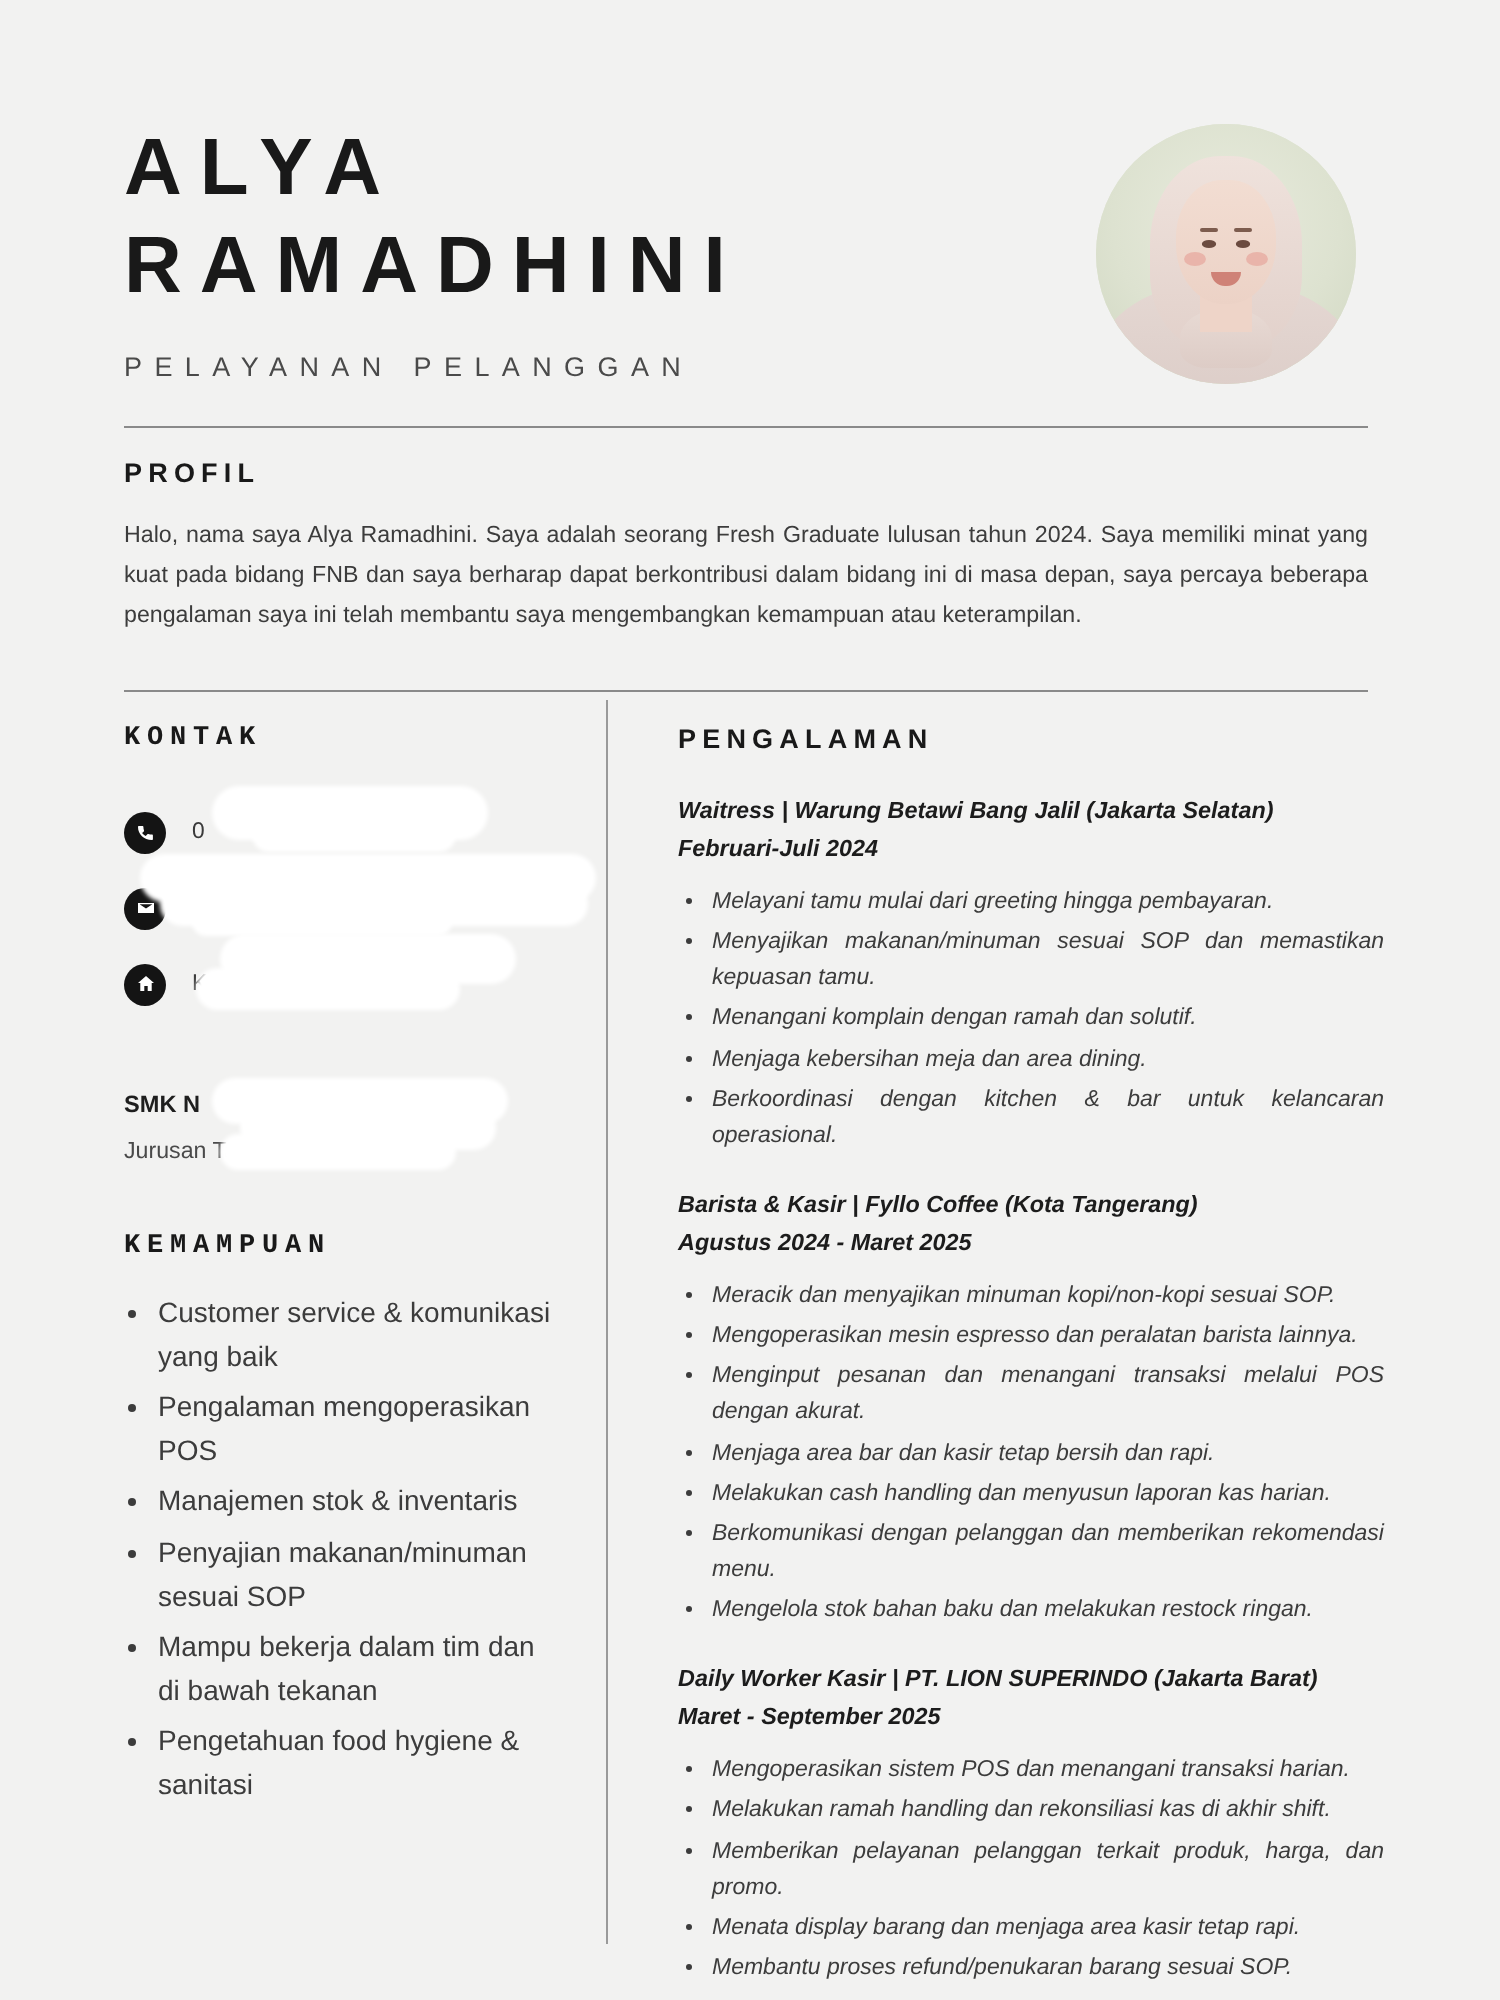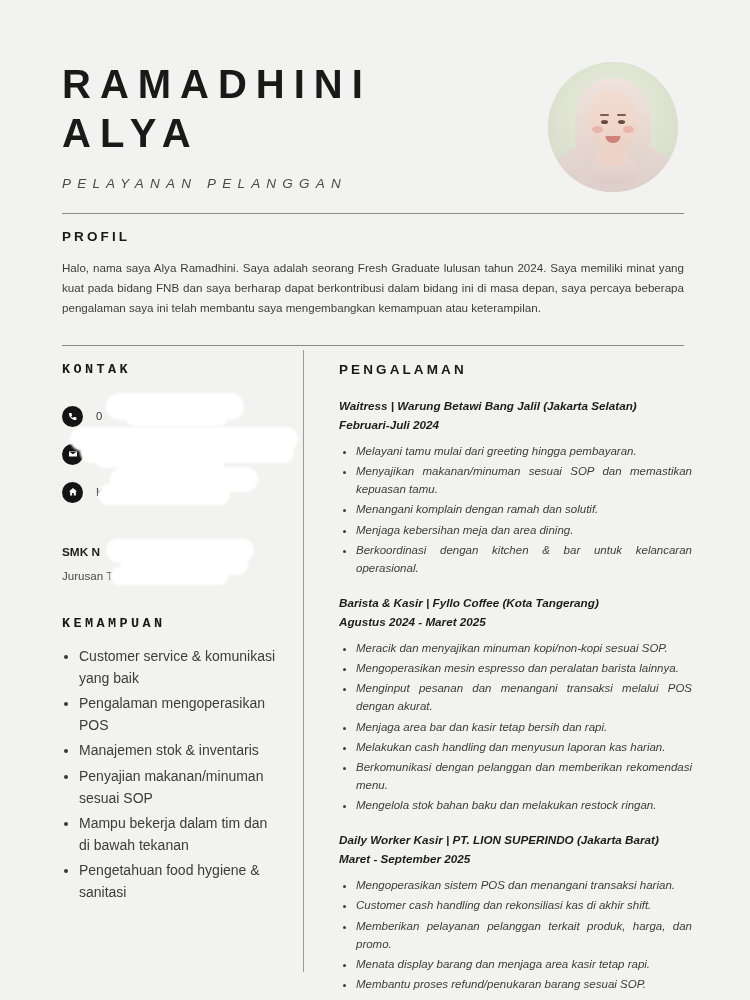--- a/index.html
+++ b/index.html
@@ -29,21 +29,20 @@
     letter-spacing: 9px;
     line-height: 1.22;
     color: #191919;
   }
   .job-title {
     margin-top: 18px;
     font-size: 13.5px;
     letter-spacing: 6.2px;
     color: #4a4a4a;
     font-weight: normal;
-    font-style: italic;
   }
 
   .avatar {
     width: 130px;
     height: 130px;
     border-radius: 50%;
     margin-top: 12px;
     margin-right: 10px;
     overflow: hidden;
     position: relative;
@@ -202,22 +201,22 @@
     color: #3c3c3c;
     text-align: justify;
     margin-bottom: 2px;
   }
 </style>
 </head>
 <body>
 
 <div class="header">
   <div class="name-block">
+    <div class="name-line">ALYA</div>
     <div class="name-line">RAMADHINI</div>
-    <div class="name-line">ALYA</div>
     <div class="job-title">PELAYANAN PELANGGAN</div>
   </div>
 
   <div class="avatar">
     <div class="av-bg"></div>
     <div class="av-torso"></div>
     <div class="av-hijab"></div>
     <div class="av-collar"></div>
     <div class="av-neck"></div>
     <div class="av-face">
@@ -341,20 +340,20 @@
       </ul>
     </div>
 
     <div class="job">
       <div class="job-head">
         <span>Daily Worker Kasir | PT. LION SUPERINDO (Jakarta Barat)</span><br>
         <span>Maret - September 2025</span>
       </div>
       <ul>
         <li>Mengoperasikan sistem POS dan menangani transaksi harian.</li>
-        <li>Customer cash handling dan rekonsiliasi kas di akhir shift.</li>
+        <li>Melakukan ramah handling dan rekonsiliasi kas di akhir shift.</li>
         <li>Memberikan pelayanan pelanggan terkait produk, harga, dan promo.</li>
         <li>Menata display barang dan menjaga area kasir tetap rapi.</li>
         <li>Membantu proses refund/penukaran barang sesuai SOP.</li>
       </ul>
     </div>
   </div>
 </div>
 
 </body></html>

